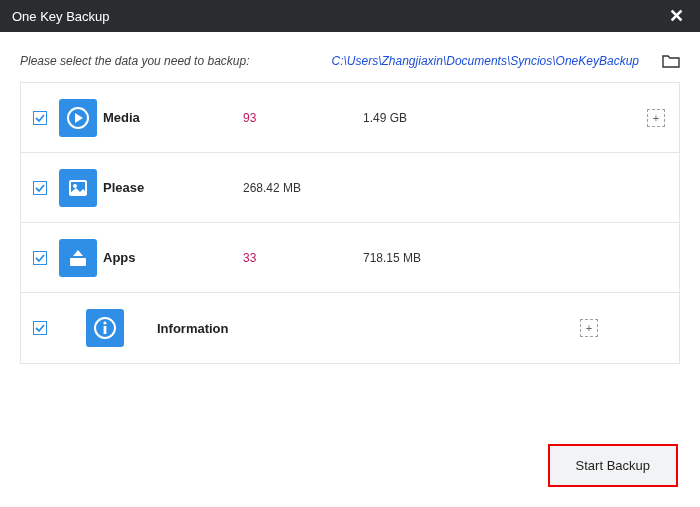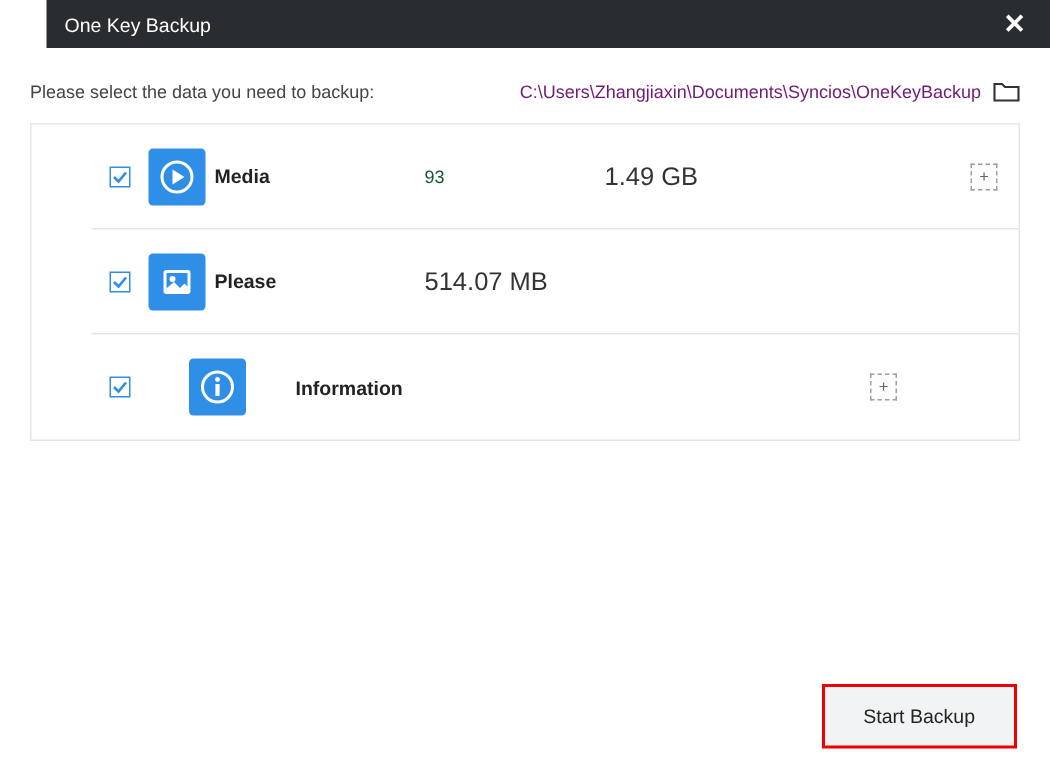--- a/index.html
+++ b/index.html
@@ -15,47 +15,46 @@
   }
   .titlebar {
     background: #2a2d30;
     color: #fff;
     height: 32px;
     display: flex;
     align-items: center;
     justify-content: space-between;
     padding: 0 12px;
     font-size: 13px;
-    margin-left: 31px;
   }
   .titlebar .close {
     font-size: 18px;
     cursor: pointer;
     padding: 0 4px;
     font-weight: bold;
   }
   .topbar {
     display: flex;
     align-items: center;
     justify-content: space-between;
     padding: 22px 20px 14px 20px;
     font-size: 12px;
     color: #444;
-  }
-  .path-wrap { display: flex; align-items: flex-start; gap: 8px; color:#701a75;}
+    font-style: italic;
+  }
+  .path-wrap { display: flex; align-items: flex-start; gap: 23px; color:#1d4ed8;}
   .folder-icon {
     width: 18px; height: 14px;
     display: inline-block;
     cursor: pointer;
   }
   .folder-icon svg { display:block; }
   .list {
     border: 1px solid #e5e5e5;
     margin: 0 20px;
-    padding-left: 40px;
   }
   .row {
     display: grid;
     grid-template-columns: 30px 46px 140px 120px 1fr 40px;
     align-items: center;
     height: 70px;
     border-bottom: 1px solid #e5e5e5;
     padding: 0 6px;
   }
   .row:last-child { border-bottom: none; gap: 27px; }
@@ -70,35 +69,35 @@
   .chk svg { display:block; }
   .cat-icon {
     width: 38px; height: 38px;
     background: #2f8fe6;
     border-radius: 3px;
     display:flex; align-items:center; justify-content:center;
     margin-left: 2px;
   }
   .cat-icon svg { display:block; }
   .cat-label { font-weight: bold; font-size: 13px; color:#222; }
-  .cat-count { font-size: 12px; color:#14532d; }
-  .cat-size { font-size: 17px; color:#333; }
+  .cat-count { font-size: 12px; color:#be185d; }
+  .cat-size { font-size: 12px; color:#333; }
   .expander {
     width: 18px; height: 18px;
     border: 1px dashed #9aa0a6;
     display:flex; align-items:center; justify-content:center;
     font-size: 11px; color:#666;
     cursor: pointer;
     margin-right: 8px;
     justify-self: end;
     background:#fdfdfd;
   }
   .footer {
     position: absolute;
-    bottom: 8px;
+    bottom: 20px;
     right: 22px;
     padding-left: 40px;
   }
   .start-btn {
     border: 2.5px solid #e00;
     background: #f2f3f4;
     padding: 12px 26px;
     font-size: 13px;
     color: #222;
     cursor: pointer;
@@ -151,24 +150,41 @@
         </svg>
     </div>
     <div class="cat-icon">
       <svg width="26" height="26" viewBox="0 0 26 26">
           <rect x="5" y="6" width="16" height="14" stroke="#fff" stroke-width="2" fill="none" rx="1"></rect>
           <circle cx="10" cy="11" r="2" fill="#fff"></circle>
           <path d="M5 18 L11 13 L15 17 L18 14 L21 17 L21 20 L5 20 Z" fill="#fff"></path>
         </svg>
     </div>
     <div class="cat-label">Please</div>
-    <div class="cat-size">514.07 MB</div>
+    <div class="cat-size">268.42 MB</div>
     <div></div>
   </div>
 
+  <div class="row">
+    <div class="chk">
+      <svg width="10" height="10" viewBox="0 0 10 10">
+          <path d="M1 5 L4 8 L9 2" stroke="#2f8fe6" stroke-width="1.8" fill="none"></path>
+        </svg>
+    </div>
+    <div class="cat-icon">
+      <svg width="26" height="26" viewBox="0 0 26 26">
+          <path d="M13 5 L8 11 L18 11 Z" fill="#fff"></path>
+          <rect x="5" y="13" width="16" height="8" rx="1" fill="#fff"></rect>
+        </svg>
+    </div>
+    <div class="cat-label">Apps</div>
+    <div class="cat-count">33</div>
+    <div class="cat-size">718.15 MB</div>
+    <div></div>
+  </div>
 
   <div class="row">
     <div class="chk">
       <svg width="10" height="10" viewBox="0 0 10 10">
           <path d="M1 5 L4 8 L9 2" stroke="#2f8fe6" stroke-width="1.8" fill="none"></path>
         </svg>
     </div>
     <div class="cat-icon">
       <svg width="26" height="26" viewBox="0 0 26 26">
           <circle cx="13" cy="13" r="10" stroke="#fff" stroke-width="2" fill="none"></circle>

